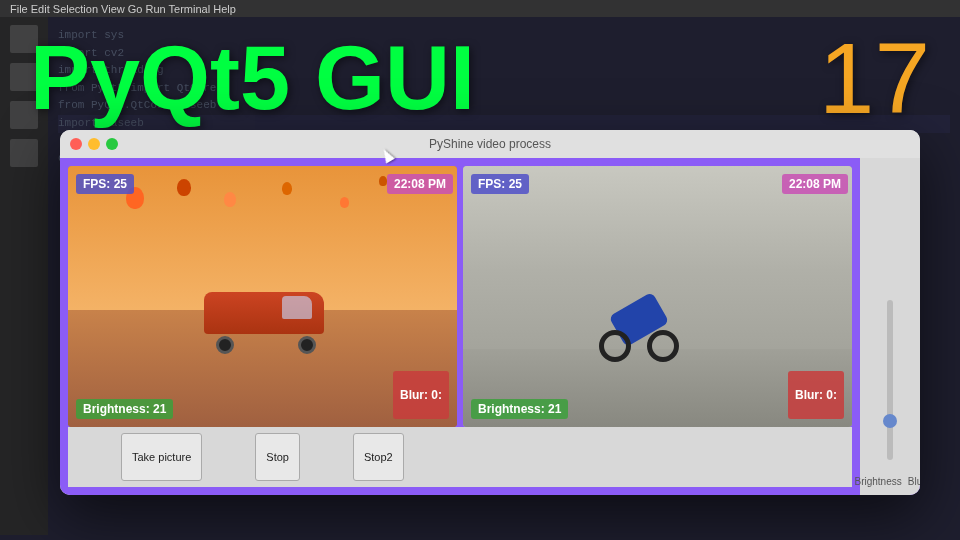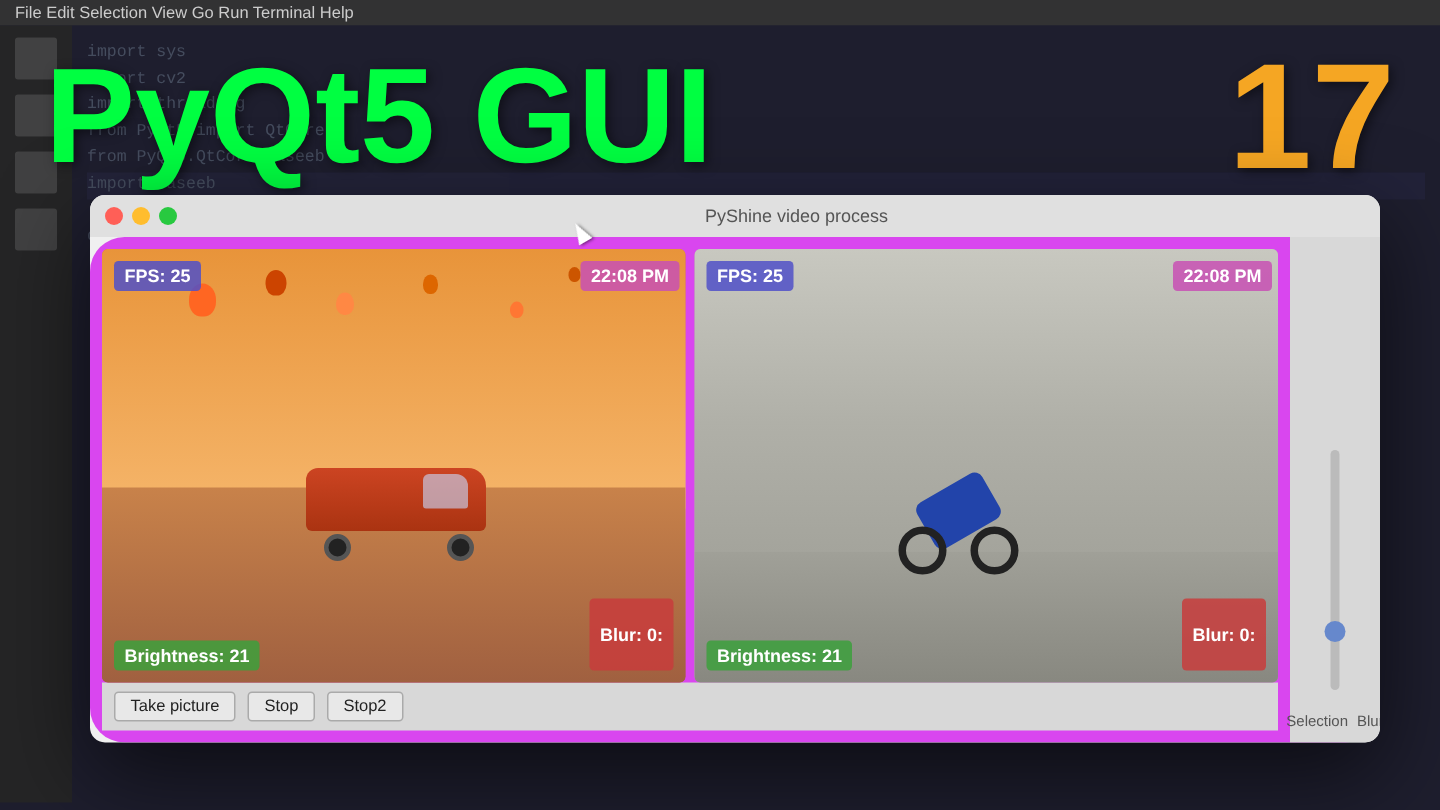--- a/index.html
+++ b/index.html
@@ -93,21 +93,21 @@
       font-size: 90px;
       font-weight: 900;
       color: #00ff41;
       text-shadow: 2px 2px 8px rgba(0,0,0,0.5);
       font-family: Arial Black, sans-serif;
       line-height: 1;
     }
 
     .title-number {
       font-size: 100px;
-      font-weight: 700;
+      font-weight: 400;
       color: #f5a623;
       text-shadow: 2px 2px 8px rgba(0,0,0,0.5);
       font-family: Arial Black, sans-serif;
       line-height: 1;
     }
 
     
     .app-window {
       position: absolute;
       top: 130px;
@@ -144,28 +144,26 @@
     .window-btn.close { background: #ff5f57; }
     .window-btn.minimize { background: #ffbd2e; }
     .window-btn.maximize { background: #28c940; }
 
     .window-title {
       position: absolute;
       left: 50%;
       transform: translateX(-50%);
       font-size: 12px;
       color: #555;
-      margin-left: 41px;
     }
 
     .window-body {
       display: flex;
       height: calc(100% - 28px);
-      background: #d946ef;
-      border-radius: 23px;
+      background: #8b5cf6;
     }
 
     .video-area {
       flex: 1;
       display: flex;
       flex-direction: column;
       padding: 8px;
       gap: 0;
     }
 
@@ -381,27 +379,28 @@
 
     .button-bar {
       display: flex;
       align-items: center;
       gap: 8px;
       padding: 6px 8px;
       background: #d8d8d8;
     }
 
     .app-button {
-      padding: 3px 10px;
+      padding: 17px 10px;
       font-size: 11px;
       background: #e8e8e8;
       border: 1px solid #aaa;
       border-radius: 3px;
       cursor: pointer;
       color: #222;
+      margin-left: 45px;
     }
 
     
     .slider-area {
       width: 60px;
       display: flex;
       flex-direction: column;
       align-items: center;
       justify-content: flex-end;
       padding-bottom: 25px;
@@ -558,21 +557,21 @@
         <button class="app-button">Stop</button>
         <button class="app-button">Stop2</button>
       </div>
     </div>
 
     <div class="slider-area">
       <div class="slider-track">
         <div class="slider-thumb"></div>
       </div>
       <div class="slider-labels">
-        <span>Selection</span>
+        <span>Brightness</span>
         <span>Blur</span>
       </div>
     </div>
 
   </div>
 </div>
 
 <div class="cursor"></div>
 
 </body></html>

